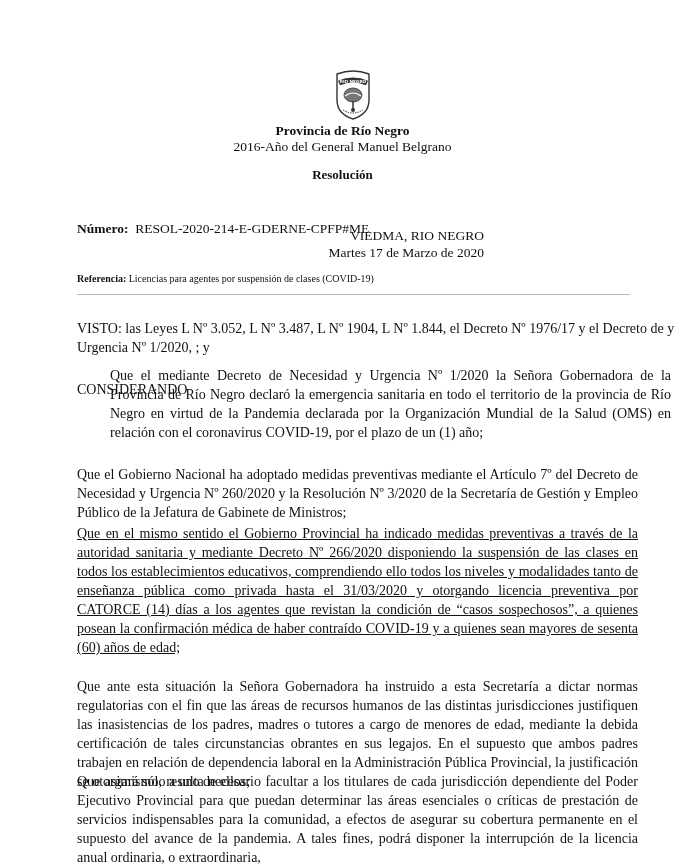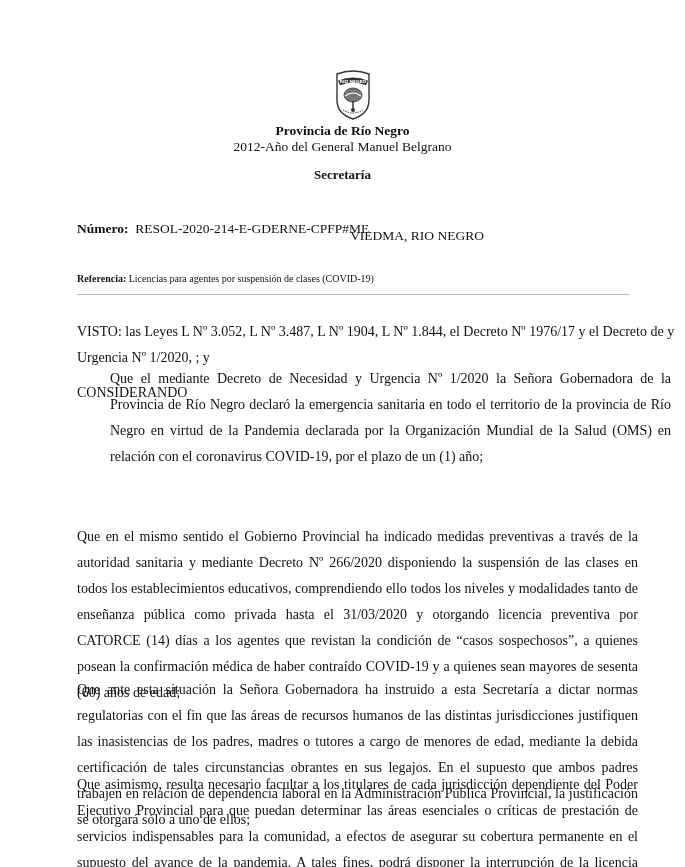--- a/index.html
+++ b/index.html
@@ -8,26 +8,26 @@
   .logo { position: absolute; left: 331px; top: 70px; width: 44px; height: 50px; }
   .center { position: absolute; left: 0; width: 685px; text-align: center; }
   .h-prov { top: 123px; font-weight: bold; font-size: 13.5px; }
   .h-year { top: 139px; font-size: 13.5px; }
   .h-res { top: 167px; font-weight: bold; font-size: 13px; }
   .numero { position: absolute; left: 77px; top: 196px; font-size: 13.5px; margin-top: 25px; }
   .numero b { font-weight: bold; }
   .place { position: absolute; right: 57px; top: 227px; text-align: right; font-size: 13.5px; line-height: 17px; }
   .ref { position: absolute; left: 77px; top: 273px; font-size: 10px; }
   .rule { position: absolute; left: 77px; top: 294px; width: 553px; height: 1px; background: #bbb; }
-  .body { position: absolute; left: 77px; width: 561px; font-size: 14px; line-height: 26px; text-align: justify; }
+  .body { position: absolute; left: 77px; width: 561px; font-size: 14px; line-height: 19px; text-align: justify; }
   .p-visto { top: 319px; width: 600px; text-align: left; }
   .p-cons { top: 380px; }
   .p1 { top: 366px; margin-left: 33px; }
   .p2 { top: 465px; }
-  .p3 { top: 524px; }
+  .p3 { top: 524px; text-decoration: underline; }
   .p4 { top: 636px; }
   .p5 { top: 677px; }
   .p6 { top: 772px; }
 </style>
 </head>
 <body>
 
 <div class="page">
 
   <svg class="logo" viewBox="0 0 44 50">
@@ -35,38 +35,40 @@
     <path d="M8 13 Q22 7 36 13" fill="none" stroke="#333" stroke-width="5"></path>
     <text x="22" y="13" font-size="4.2" text-anchor="middle" fill="#fff" font-family="DejaVu Sans, sans-serif" font-weight="bold">RIO NEGRO</text>
     <ellipse cx="22" cy="25" rx="9" ry="7" fill="#777" stroke="#333" stroke-width="0.8"></ellipse>
     <path d="M14 26 Q22 20 30 26" fill="none" stroke="#fff" stroke-width="1.2"></path>
     <line x1="22" y1="31" x2="22" y2="39" stroke="#333" stroke-width="1.5"></line>
     <circle cx="22" cy="40" r="2" fill="#333"></circle>
     <path d="M12 40 Q22 46 32 40" fill="none" stroke="#333" stroke-width="1" stroke-dasharray="1.5 1"></path>
   </svg>
 
   <div class="center h-prov">Provincia de Río Negro</div>
-  <div class="center h-year">2012-Año del General Manuel Belgrano</div>
-  <div class="center h-res">Secretaría</div>
+  <div class="center h-year">2016-Año del General Manuel Belgrano</div>
+  <div class="center h-res">Resolución</div>
 
   <div class="numero">
     <b>Número:</b>&nbsp;
     <span>RESOL-2020-214-E-GDERNE-CPFP#ME</span>
   </div>
 
   <div class="place">
     <div>VIEDMA, RIO NEGRO</div>
+    <div>Martes 17 de Marzo de 2020</div>
   </div>
 
   <div class="ref">
     <b>Referencia:</b>
     <span>Licencias para agentes por suspensión de clases (COVID-19)</span>
   </div>
 
   <div class="rule"></div>
 
   <div class="body p-visto">VISTO: las Leyes L Nº 3.052, L Nº 3.487, L Nº 1904, L Nº 1.844, el Decreto Nº 1976/17 y el Decreto de y Urgencia Nº 1/2020, ; y</div>
   <div class="body p-cons">CONSIDERANDO</div>
   <div class="body p1">Que el mediante Decreto de Necesidad y Urgencia Nº 1/2020 la Señora Gobernadora de la Provincia de Río Negro declaró la emergencia sanitaria en todo el territorio de la provincia de Río Negro en virtud de la Pandemia declarada por la Organización Mundial de la Salud (OMS) en relación con el coronavirus COVID-19, por el plazo de un (1) año;</div>
+  <div class="body p2">Que el Gobierno Nacional ha adoptado medidas preventivas mediante el Artículo 7º del Decreto de Necesidad y Urgencia Nº 260/2020 y la Resolución Nº 3/2020 de la Secretaría de Gestión y Empleo Público de la Jefatura de Gabinete de Ministros;</div>
   <div class="body p3">Que en el mismo sentido el Gobierno Provincial ha indicado medidas preventivas a través de la autoridad sanitaria y mediante Decreto Nº 266/2020 disponiendo la suspensión de las clases en todos los establecimientos educativos, comprendiendo ello todos los niveles y modalidades tanto de enseñanza pública como privada hasta el 31/03/2020 y otorgando licencia preventiva por CATORCE (14) días a los agentes que revistan la condición de “casos sospechosos”, a quienes posean la confirmación médica de haber contraído COVID-19 y a quienes sean mayores de sesenta (60) años de edad;</div>
   <div class="body p5">Que ante esta situación la Señora Gobernadora ha instruido a esta Secretaría a dictar normas regulatorias con el fin que las áreas de recursos humanos de las distintas jurisdicciones justifiquen las inasistencias de los padres, madres o tutores a cargo de menores de edad, mediante la debida certificación de tales circunstancias obrantes en sus legajos. En el supuesto que ambos padres trabajen en relación de dependencia laboral en la Administración Pública Provincial, la justificación se otorgará sólo a uno de ellos;</div>
   <div class="body p6">Que asimismo, resulta necesario facultar a los titulares de cada jurisdicción dependiente del Poder Ejecutivo Provincial para que puedan determinar las áreas esenciales o críticas de prestación de servicios indispensables para la comunidad, a efectos de asegurar su cobertura permanente en el supuesto del avance de la pandemia. A tales fines, podrá disponer la interrupción de la licencia anual ordinaria, o extraordinaria,</div>
 </div>
 
 </body></html>

